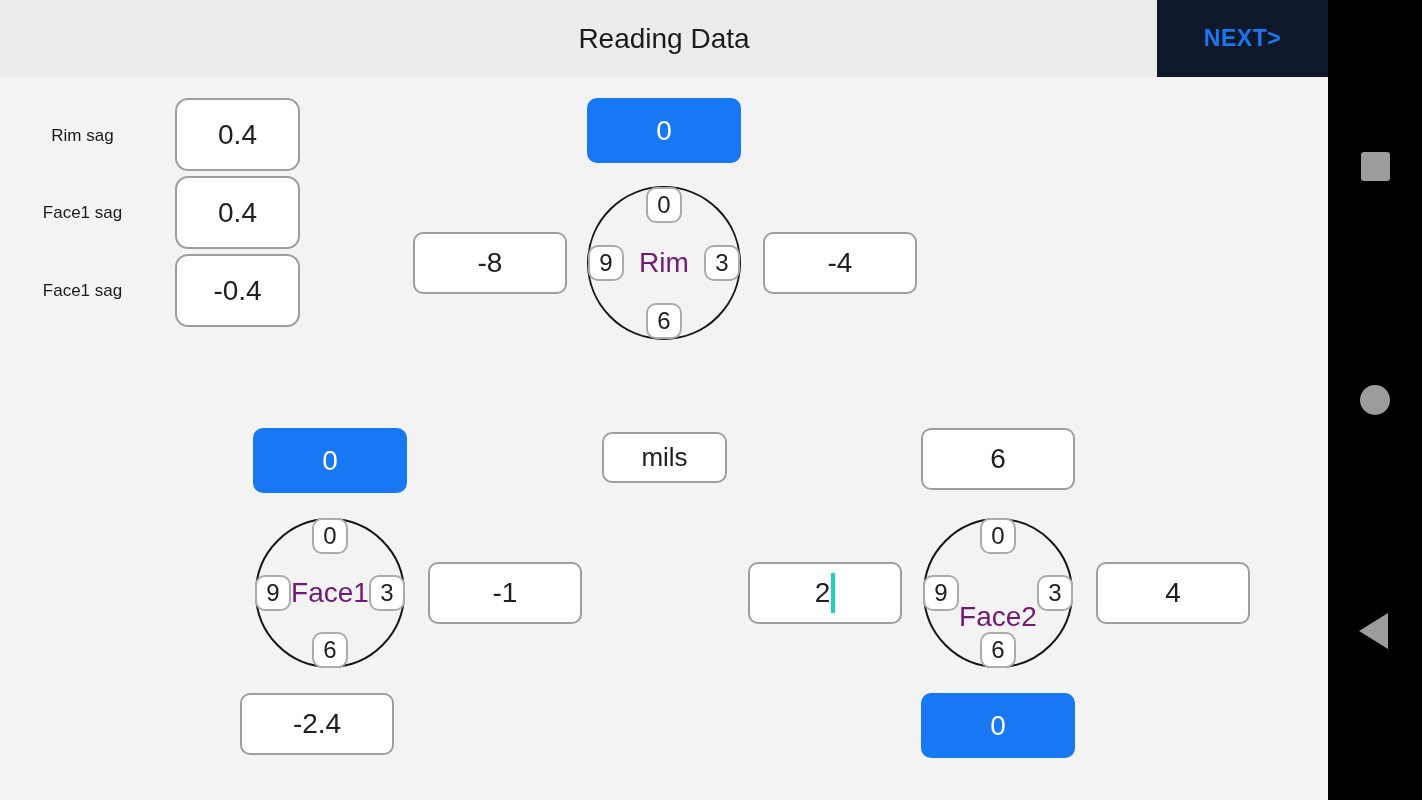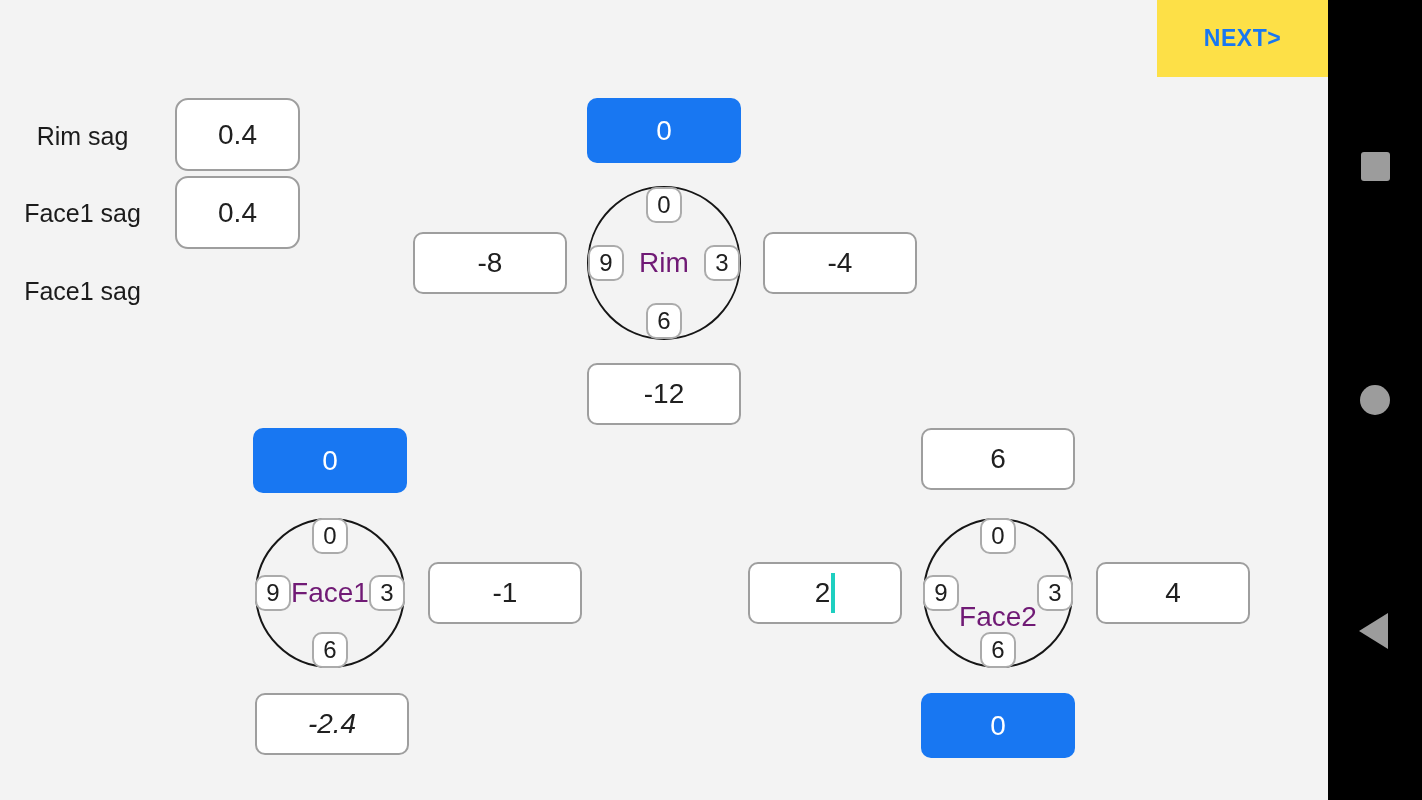--- a/index.html
+++ b/index.html
@@ -3,32 +3,32 @@
 <meta charset="utf-8">
 <style>
   html,body{margin:0;padding:0;}
   body{font-family:"Liberation Sans", sans-serif; background:#000;}
   #screen{position:relative;width:1422px;height:800px;background:#f3f3f3;overflow:hidden;}
 
   
   .header{position:absolute;left:0;top:0;width:1328px;height:77px;background:#ececec;}
   .title{position:absolute;left:0;top:0;width:1328px;height:77px;display:flex;align-items:center;justify-content:center;
          font-size:28px;color:#1b1b1b;}
-  .next-panel{position:absolute;left:1157px;top:0;width:171px;height:77px;background:#fde047;
+  .next-panel{position:absolute;left:1157px;top:0;width:171px;height:77px;background:#0f172a;
               display:flex;align-items:center;justify-content:center;cursor:pointer;}
   .next-label{font-size:23px;font-weight:bold;color:#1877F2;letter-spacing:0.5px;}
 
   
   .field{position:absolute;width:154px;height:62px;background:#ffffff;border:2px solid #9e9e9e;border-radius:10px;
          box-sizing:border-box;display:flex;align-items:center;justify-content:center;font-size:28px;color:#202020;}
   .btn-blue{position:absolute;width:154px;height:65px;background:#1877F2;border-radius:10px;
             display:flex;align-items:center;justify-content:center;font-size:28px;color:#ffffff;cursor:pointer;}
   .sag-box{position:absolute;left:175px;width:125px;height:73px;background:#ffffff;border:2px solid #9e9e9e;border-radius:13px;
            box-sizing:border-box;display:flex;align-items:center;justify-content:center;font-size:28px;color:#202020;}
-  .sag-label{position:absolute;left:5px;width:155px;height:28px;line-height:28px;text-align:center;font-size:25px;color:#1b1b1b;}
+  .sag-label{position:absolute;left:5px;width:155px;height:28px;line-height:28px;text-align:center;font-size:17px;color:#1b1b1b;}
 
   .dial-circle{position:absolute;border:2px solid #161616;border-radius:50%;box-sizing:border-box;}
   .mark{position:absolute;width:36px;height:36px;background:#ffffff;border:2px solid #ababab;border-radius:10px;
         box-sizing:border-box;display:flex;align-items:center;justify-content:center;font-size:24px;color:#202020;
         transform:translate(-50%,-50%);cursor:pointer;}
   .dial-name{position:absolute;transform:translate(-50%,-50%);font-size:28px;color:#701a75;white-space:nowrap;}
 
   .mils-box{position:absolute;left:602px;top:432px;width:125px;height:51px;background:#ffffff;border:2px solid #9e9e9e;
             border-radius:10px;box-sizing:border-box;display:flex;align-items:center;justify-content:center;
             font-size:26px;color:#202020;cursor:pointer;}
@@ -40,52 +40,56 @@
   .nav-square{position:absolute;left:33px;top:152px;width:29px;height:29px;background:#9c9c9c;border-radius:3px;cursor:pointer;}
   .nav-circle{position:absolute;left:32px;top:385px;width:30px;height:30px;background:#9c9c9c;border-radius:50%;cursor:pointer;}
   .nav-triangle{position:absolute;left:31px;top:613px;width:0;height:0;border-top:18px solid transparent;
                 border-bottom:18px solid transparent;border-right:29px solid #9c9c9c;cursor:pointer;}
 </style>
 </head>
 <body>
 
 <div id="screen">
 
+  <div class="header">
+    <div class="title">Reading Data</div>
+  </div>
   <div class="next-panel">
     <span class="next-label">NEXT&gt;</span>
   </div>
 
   <div class="sag-label" style="top:122px;">Rim sag</div>
   <div class="sag-box" style="top:98px;">0.4</div>
 
   <div class="sag-label" style="top:199px;">Face1 sag</div>
   <div class="sag-box" style="top:176px;">0.4</div>
 
   <div class="sag-label" style="top:277px;">Face1 sag</div>
+  <div class="sag-box" style="top:254px;">-0.4</div>
 
   <div class="btn-blue" style="left:587px;top:98px;">0</div>
   <div class="dial-circle" style="left:587px;top:186px;width:154px;height:154px;"></div>
   <div class="mark" style="left:664px;top:205px;">0</div>
   <div class="mark" style="left:606px;top:263px;">9</div>
   <div class="mark" style="left:722px;top:263px;">3</div>
   <div class="mark" style="left:664px;top:321px;">6</div>
   <div class="dial-name" style="left:664px;top:263px;">Rim</div>
   <div class="field" style="left:413px;top:232px;">-8</div>
   <div class="field" style="left:763px;top:232px;">-4</div>
-  <div class="field" style="left:587px;top:363px;">-12</div>
+  <div class="mils-box">mils</div>
 
   <div class="btn-blue" style="left:253px;top:428px;">0</div>
   <div class="dial-circle" style="left:255px;top:518px;width:150px;height:150px;"></div>
   <div class="mark" style="left:330px;top:536px;">0</div>
   <div class="mark" style="left:273px;top:593px;">9</div>
   <div class="mark" style="left:387px;top:593px;">3</div>
   <div class="mark" style="left:330px;top:650px;">6</div>
   <div class="dial-name" style="left:330px;top:593px;">Face1</div>
   <div class="field" style="left:428px;top:562px;">-1</div>
-  <div class="field" style="left:255px;top:693px;font-style:italic;">-2.4</div>
+  <div class="field" style="left:240px;top:693px;">-2.4</div>
 
   <div class="field" style="left:921px;top:428px;">6</div>
   <div class="dial-circle" style="left:923px;top:518px;width:150px;height:150px;"></div>
   <div class="mark" style="left:998px;top:536px;">0</div>
   <div class="mark" style="left:941px;top:593px;">9</div>
   <div class="mark" style="left:1055px;top:593px;">3</div>
   <div class="mark" style="left:998px;top:650px;">6</div>
   <div class="dial-name" style="left:998px;top:617px;">Face2</div>
   <div class="field" style="left:748px;top:562px;">
     <span>2</span>

